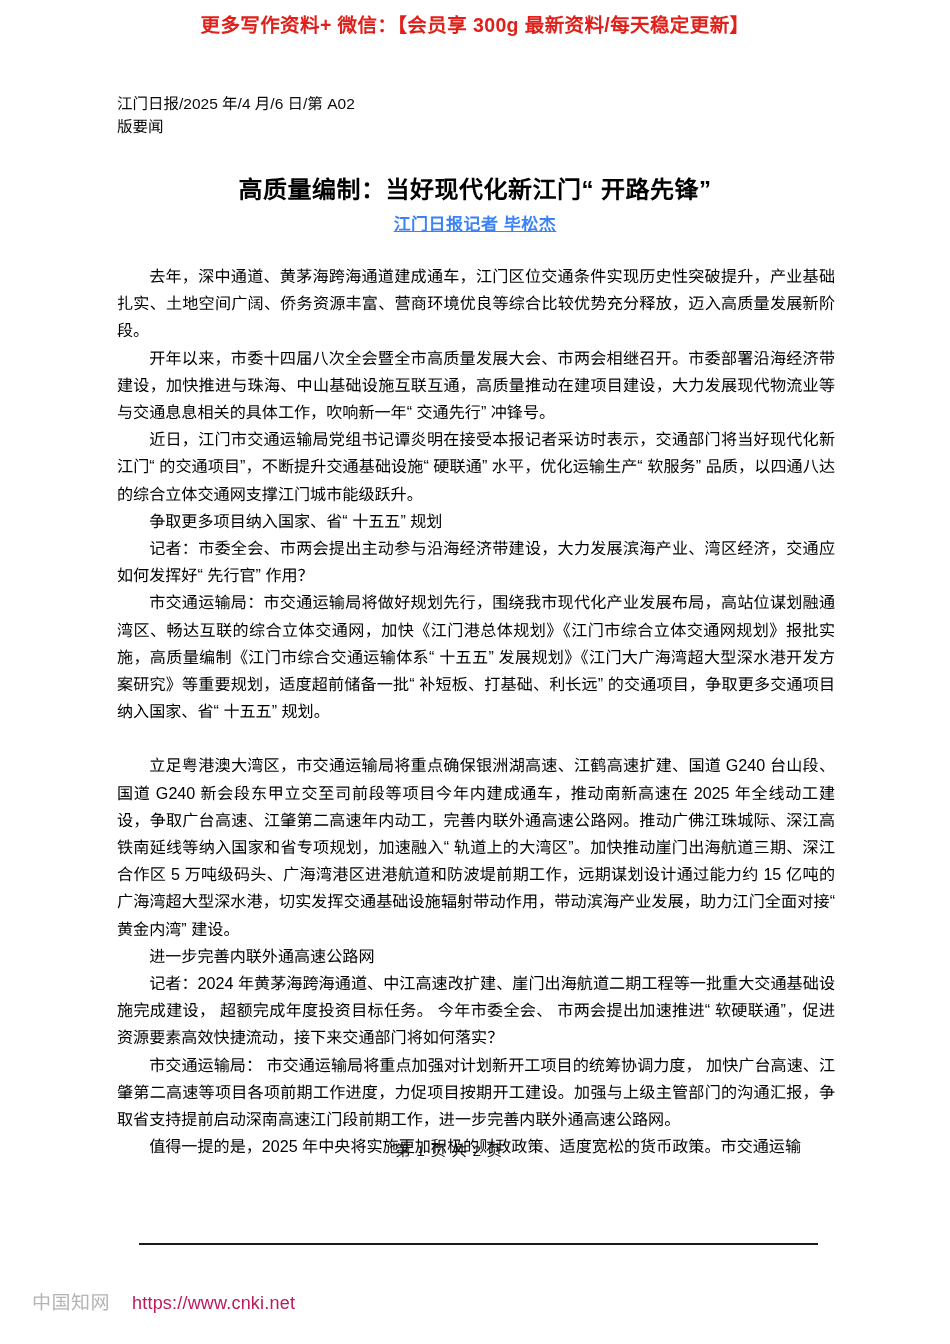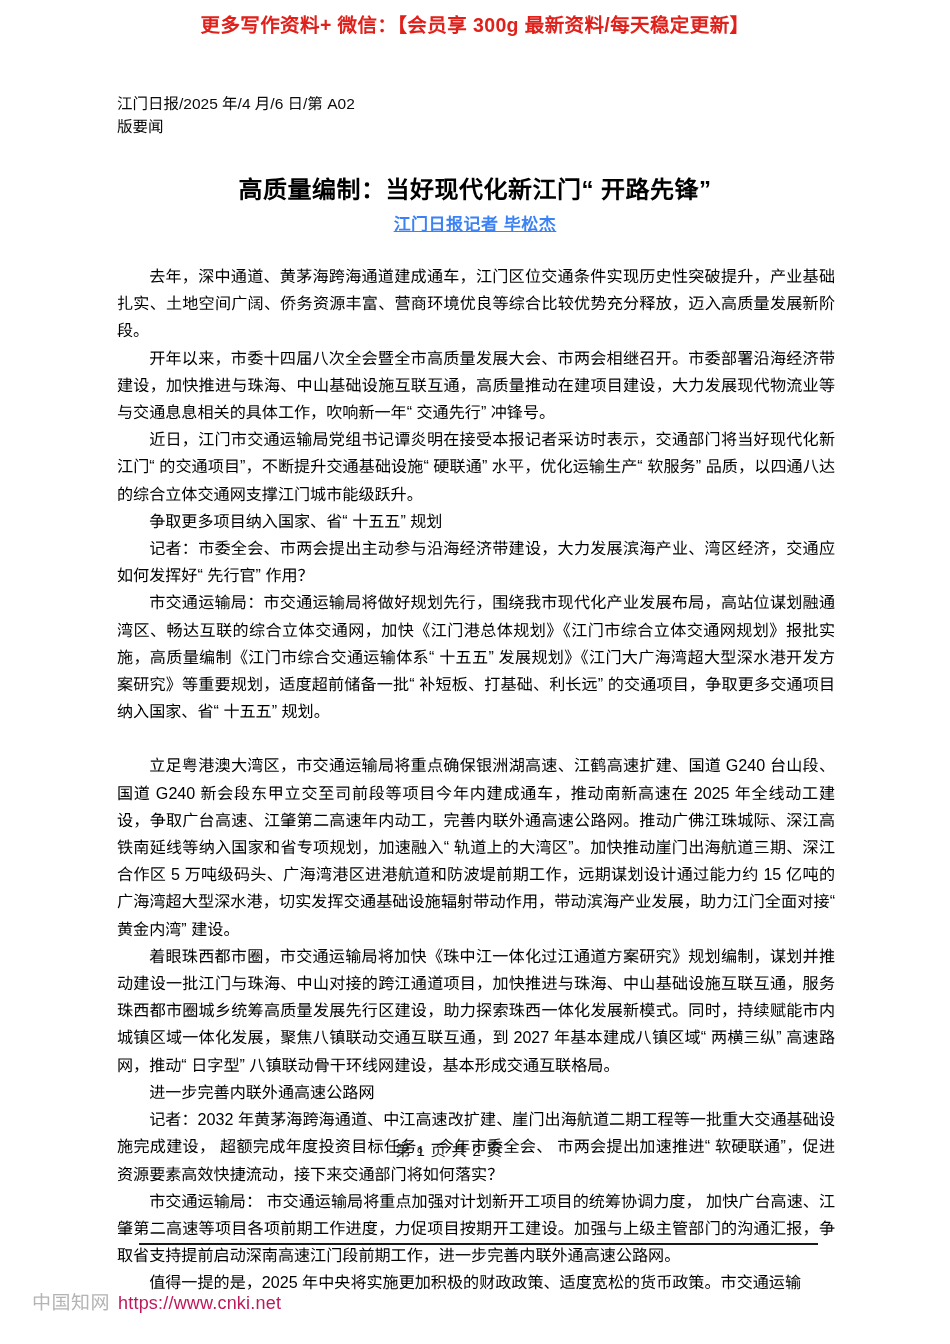--- a/index.html
+++ b/index.html
@@ -131,21 +131,21 @@
     height: 2px;
     background: #1a1a1a;
   }
 
   .footer-brand {
     position: absolute;
     left: 32px;
     top: 1287px;
     display: flex;
     align-items: baseline;
-    gap: 8px;
+    gap: 22px;
   }
 
   .footer-brand .cnki-name {
     font-family: "Liberation Sans", "DejaVu Sans", sans-serif;
     font-size: 19px;
     color: #b4b4b4;
     letter-spacing: 0.5px;
   }
 
   .footer-brand .cnki-url {
@@ -172,23 +172,22 @@
   <div class="byline">江门日报记者 毕松杰</div>
 
   <div class="article-body">
     <p>去年，深中通道、黄茅海跨海通道建成通车，江门区位交通条件实现历史性突破提升，产业基础扎实、土地空间广阔、侨务资源丰富、营商环境优良等综合比较优势充分释放，迈入高质量发展新阶段。</p>
     <p>开年以来，市委十四届八次全会暨全市高质量发展大会、市两会相继召开。市委部署沿海经济带建设，加快推进与珠海、中山基础设施互联互通，高质量推动在建项目建设，大力发展现代物流业等与交通息息相关的具体工作，吹响新一年“ 交通先行” 冲锋号。</p>
     <p>近日，江门市交通运输局党组书记谭炎明在接受本报记者采访时表示，交通部门将当好现代化新江门“ 的交通项目”，不断提升交通基础设施“ 硬联通” 水平，优化运输生产“ 软服务” 品质，以四通八达的综合立体交通网支撑江门城市能级跃升。</p>
     <p>争取更多项目纳入国家、省“ 十五五” 规划</p>
     <p>记者：市委全会、市两会提出主动参与沿海经济带建设，大力发展滨海产业、湾区经济，交通应如何发挥好“ 先行官” 作用？</p>
     <p>市交通运输局：市交通运输局将做好规划先行，围绕我市现代化产业发展布局，高站位谋划融通湾区、畅达互联的综合立体交通网，加快《江门港总体规划》《江门市综合立体交通网规划》报批实施，高质量编制《江门市综合交通运输体系“ 十五五” 发展规划》《江门大广海湾超大型深水港开发方案研究》等重要规划，适度超前储备一批“ 补短板、打基础、利长远” 的交通项目，争取更多交通项目纳入国家、省“ 十五五” 规划。</p>
     <p class="spaced-before">立足粤港澳大湾区，市交通运输局将重点确保银洲湖高速、江鹤高速扩建、国道 G240 台山段、国道 G240 新会段东甲立交至司前段等项目今年内建成通车，推动南新高速在 2025 年全线动工建设，争取广台高速、江肇第二高速年内动工，完善内联外通高速公路网。推动广佛江珠城际、深江高铁南延线等纳入国家和省专项规划，加速融入“ 轨道上的大湾区”。加快推动崖门出海航道三期、深江合作区 5 万吨级码头、广海湾港区进港航道和防波堤前期工作，远期谋划设计通过能力约 15 亿吨的广海湾超大型深水港，切实发挥交通基础设施辐射带动作用，带动滨海产业发展，助力江门全面对接“ 黄金内湾” 建设。</p>
-    <p>着眼珠西都市圈，市交通运输局将加快《珠中江一体化过江通道方案研究》规划编制，谋划并推动建设一批江门与珠海、中山对接的跨江通道项目，加快推进与珠海、中山基础设施互联互通，服务珠西都市圈城乡统筹高质量发展先行区建设，助力探索珠西一体化发展新模式。同时，持续赋能市内城镇区域一体化发展，聚焦八镇联动交通互联互通，到 2027 年基本建成八镇区域“ 两横三纵” 高速路网，推动“ 日字型” 八镇联动骨干环线网建设，基本形成交通互联格局。</p>
     <p>进一步完善内联外通高速公路网</p>
-    <p>记者：2032 年黄茅海跨海通道、中江高速改扩建、崖门出海航道二期工程等一批重大交通基础设施完成建设， 超额完成年度投资目标任务。 今年市委全会、 市两会提出加速推进“ 软硬联通”，促进资源要素高效快捷流动，接下来交通部门将如何落实？</p>
+    <p>记者：2024 年黄茅海跨海通道、中江高速改扩建、崖门出海航道二期工程等一批重大交通基础设施完成建设， 超额完成年度投资目标任务。 今年市委全会、 市两会提出加速推进“ 软硬联通”，促进资源要素高效快捷流动，接下来交通部门将如何落实？</p>
     <p>市交通运输局： 市交通运输局将重点加强对计划新开工项目的统筹协调力度， 加快广台高速、江肇第二高速等项目各项前期工作进度，力促项目按期开工建设。加强与上级主管部门的沟通汇报，争取省支持提前启动深南高速江门段前期工作，进一步完善内联外通高速公路网。</p>
     <p>值得一提的是，2025 年中央将实施更加积极的财政政策、适度宽松的货币政策。市交通运输</p>
   </div>
 
   <div class="page-number">第 1 页 共 2 页</div>
 
   <div class="footer-rule"></div>
 
   <div class="footer-brand">
     <span class="cnki-name">中国知网</span>

